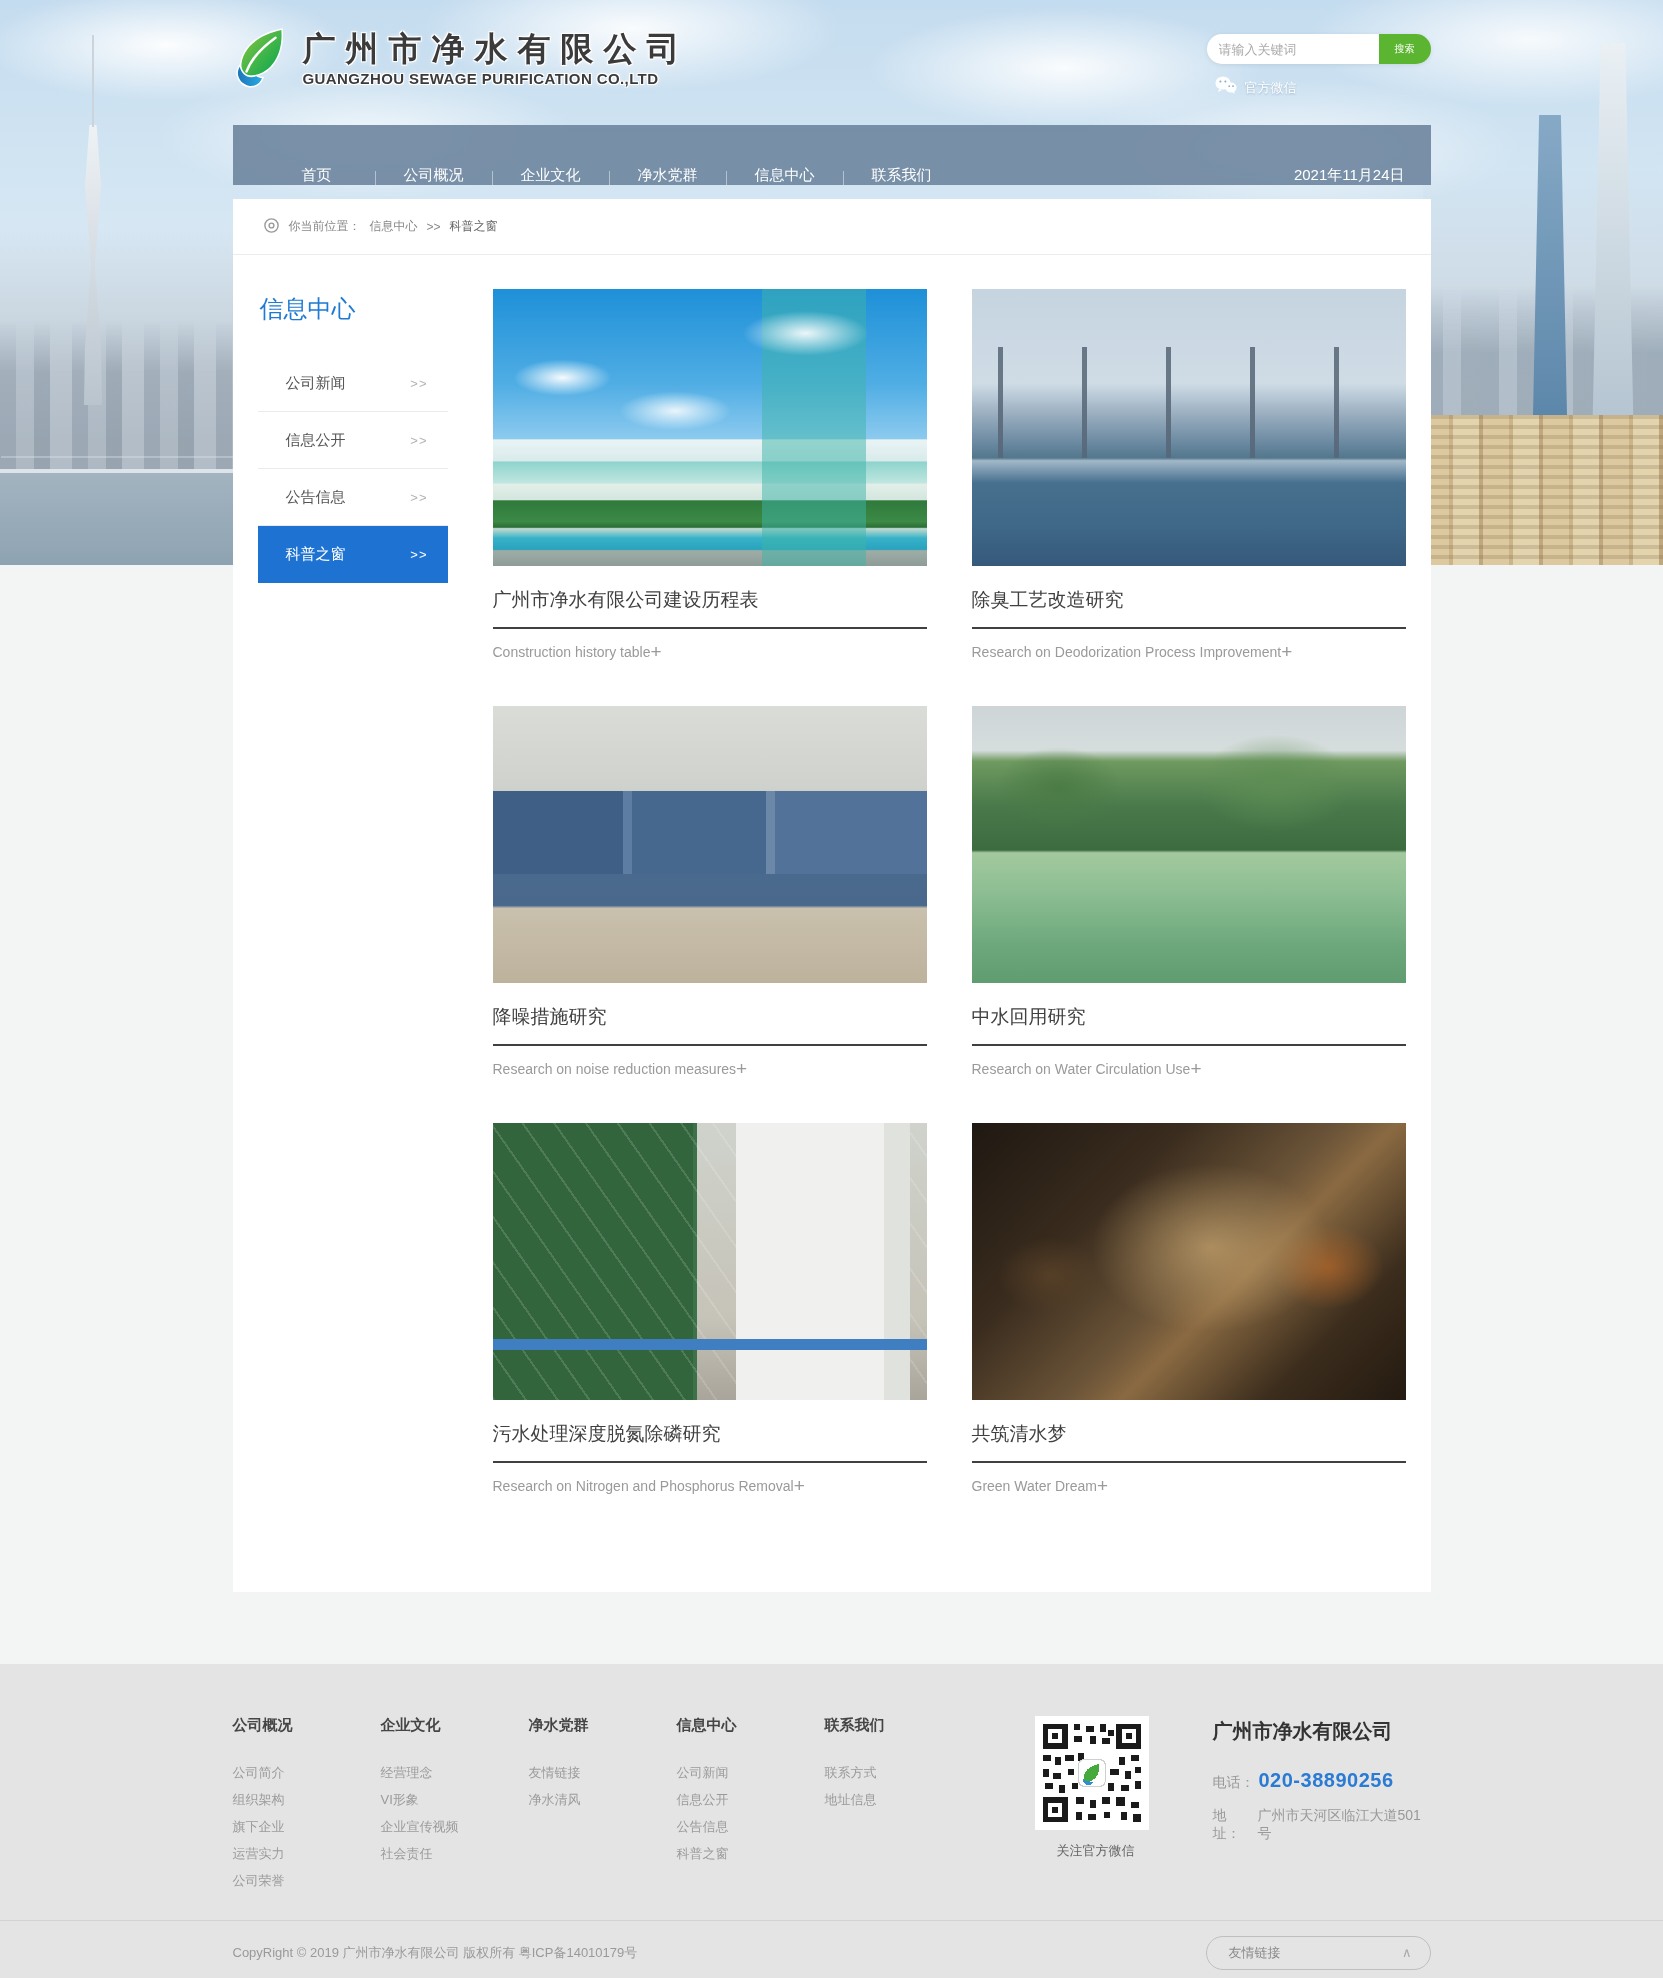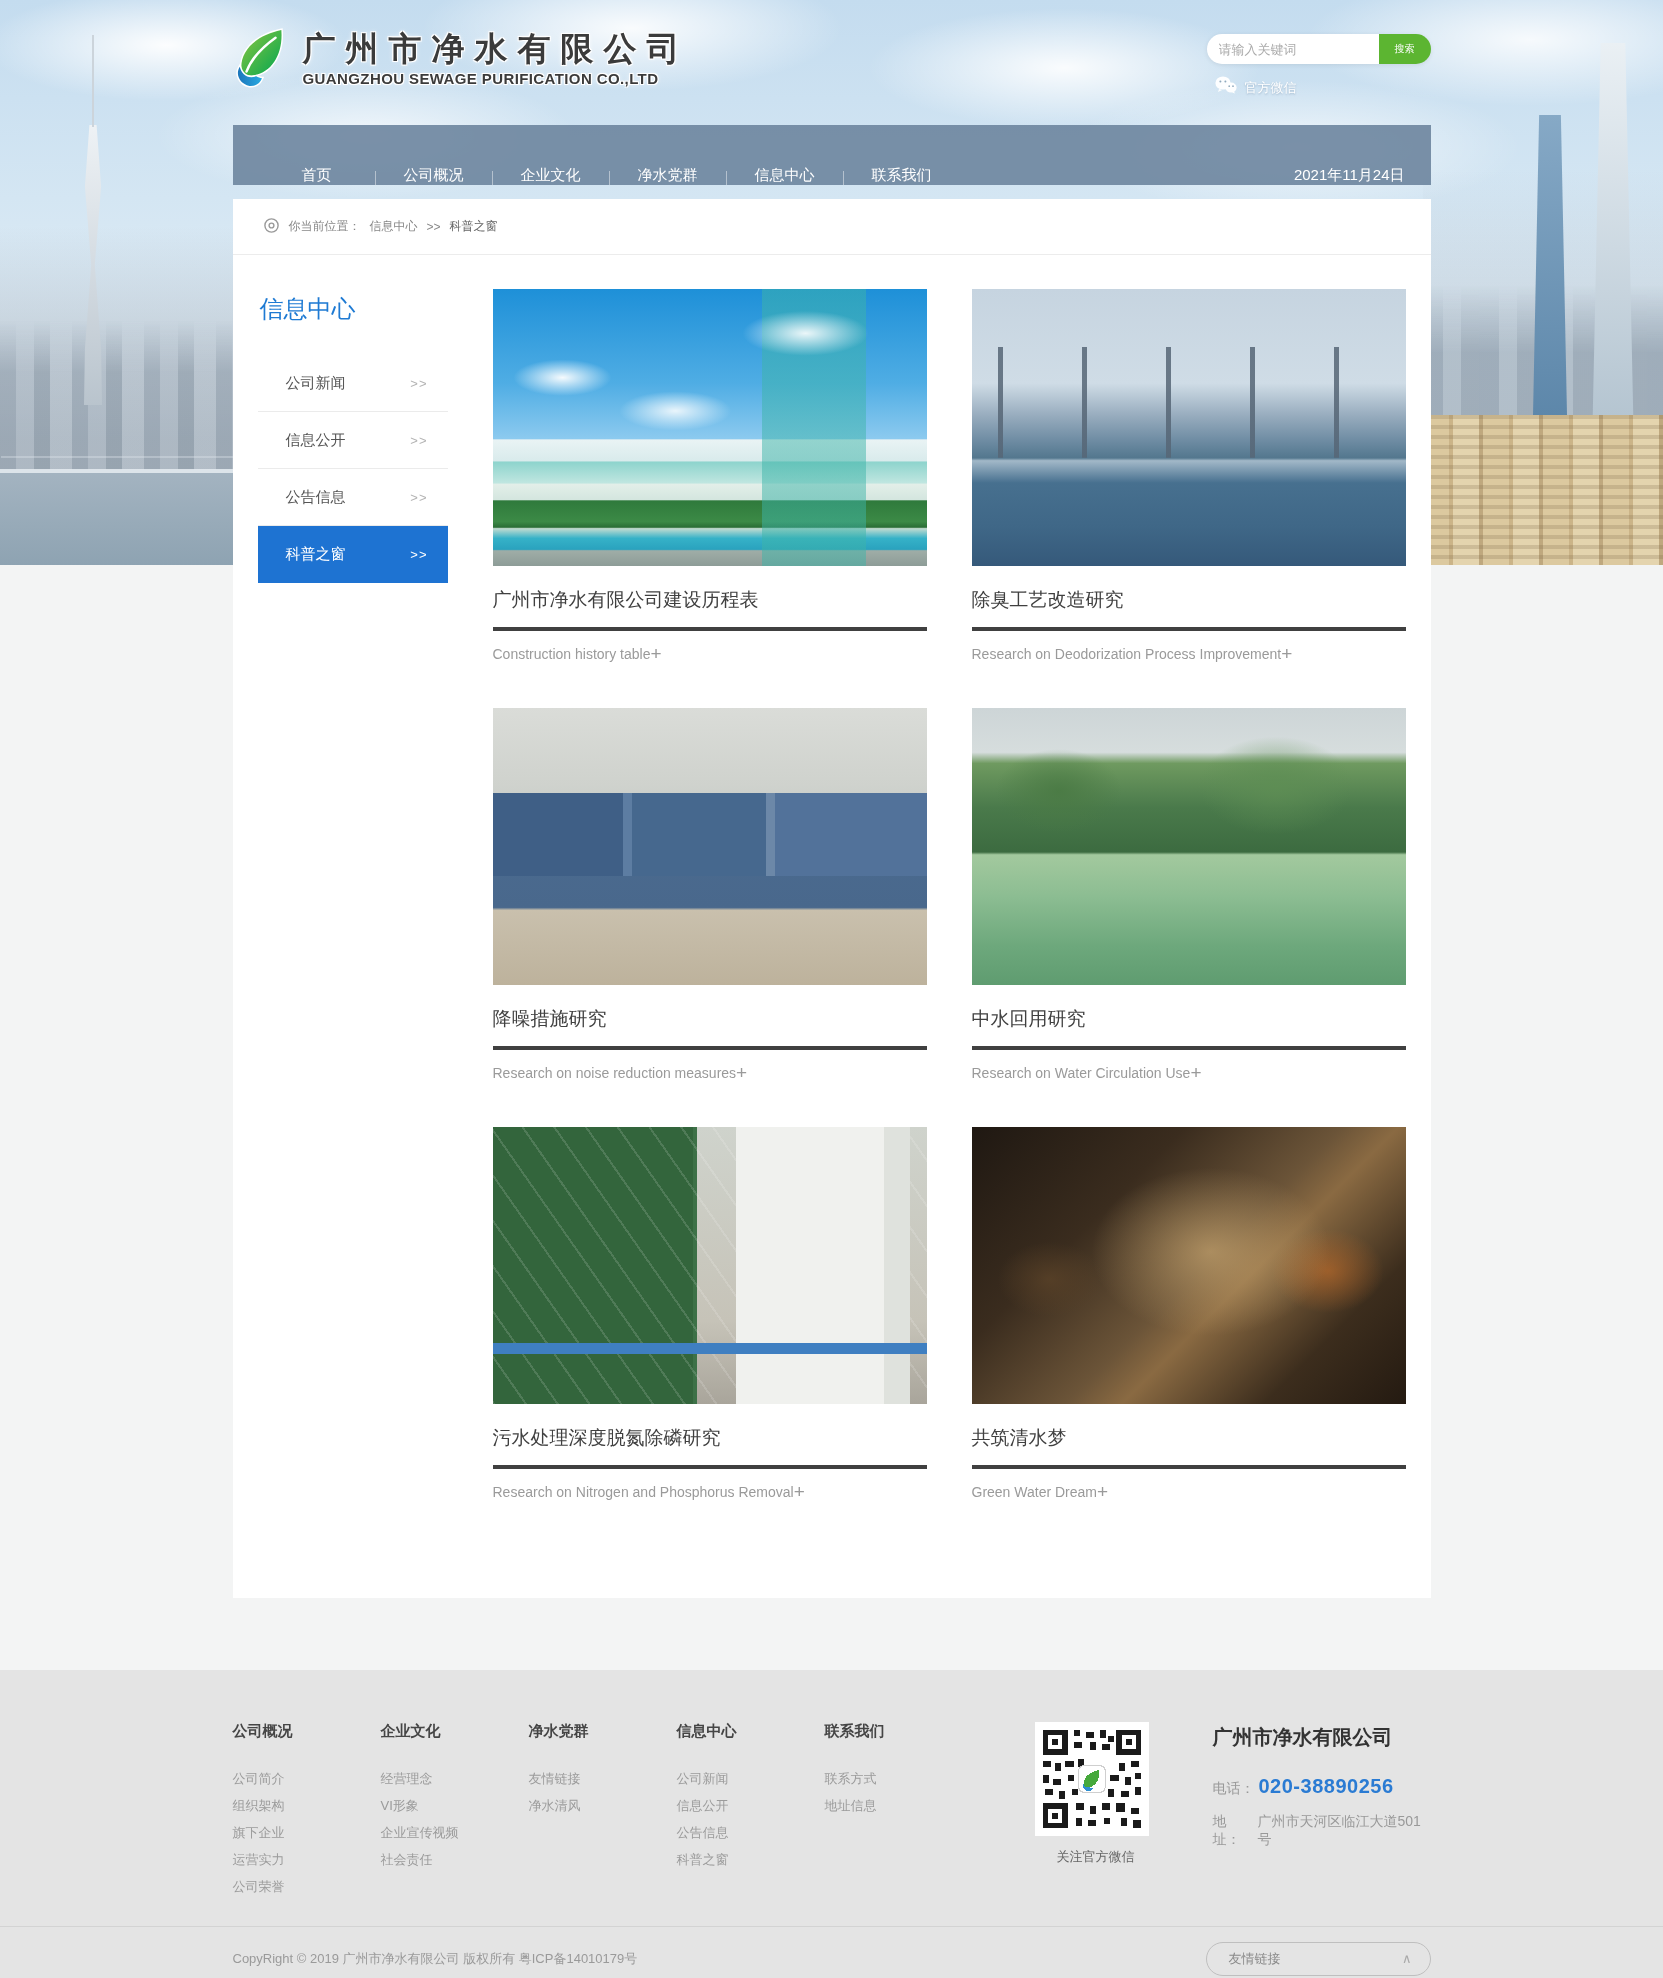--- a/index.html
+++ b/index.html
@@ -119,21 +119,21 @@
   .sidebar-title { font-size:24px; color:#1e7ad3; margin:4px 0 30px 2px; font-weight:normal; }
   .side-item { height:57px; display:flex; align-items:center; justify-content:space-between;
     padding:0 20px 0 28px; font-size:15px; color:#555; border-bottom:1px solid #ebebeb; cursor:pointer; }
   .side-item .arr { color:#b3b3b3; font-size:13px; letter-spacing:1px; }
   .side-item.active { background:#1e73d2; color:#fff; border-bottom-color:#1e73d2; }
   .side-item.active .arr { color:#fff; }
 
   .cards { flex:1; display:grid; grid-template-columns:1fr 1fr; column-gap:45px; row-gap:44px; }
   .card-img { height:277px; width:100%; cursor:pointer; }
   .card-title { margin-top:22px; font-size:19px; color:#404040; line-height:24px;
-    padding-bottom:15px; border-bottom:4px solid #404040; cursor:pointer; }
+    padding-bottom:15px; border-bottom:2px solid #404040; cursor:pointer; }
   .card-sub { margin-top:13px; display:flex; align-items:center;
     font-size:14px; color:#9a9a9a; cursor:pointer; }
   .card-plus { font-size:19px; color:#9a9a9a; font-weight:300; line-height:20px; }
 
   
   .img-building { background:
     radial-gradient(70px 26px at 16% 32%, rgba(255,255,255,.95), rgba(255,255,255,0) 70%),
     radial-gradient(90px 32px at 72% 16%, rgba(255,255,255,.9), rgba(255,255,255,0) 70%),
     radial-gradient(80px 28px at 42% 44%, rgba(255,255,255,.85), rgba(255,255,255,0) 70%),
     linear-gradient(90deg, rgba(0,0,0,0) 0 62%, rgba(61,180,168,.5) 62% 86%, rgba(0,0,0,0) 86%),

